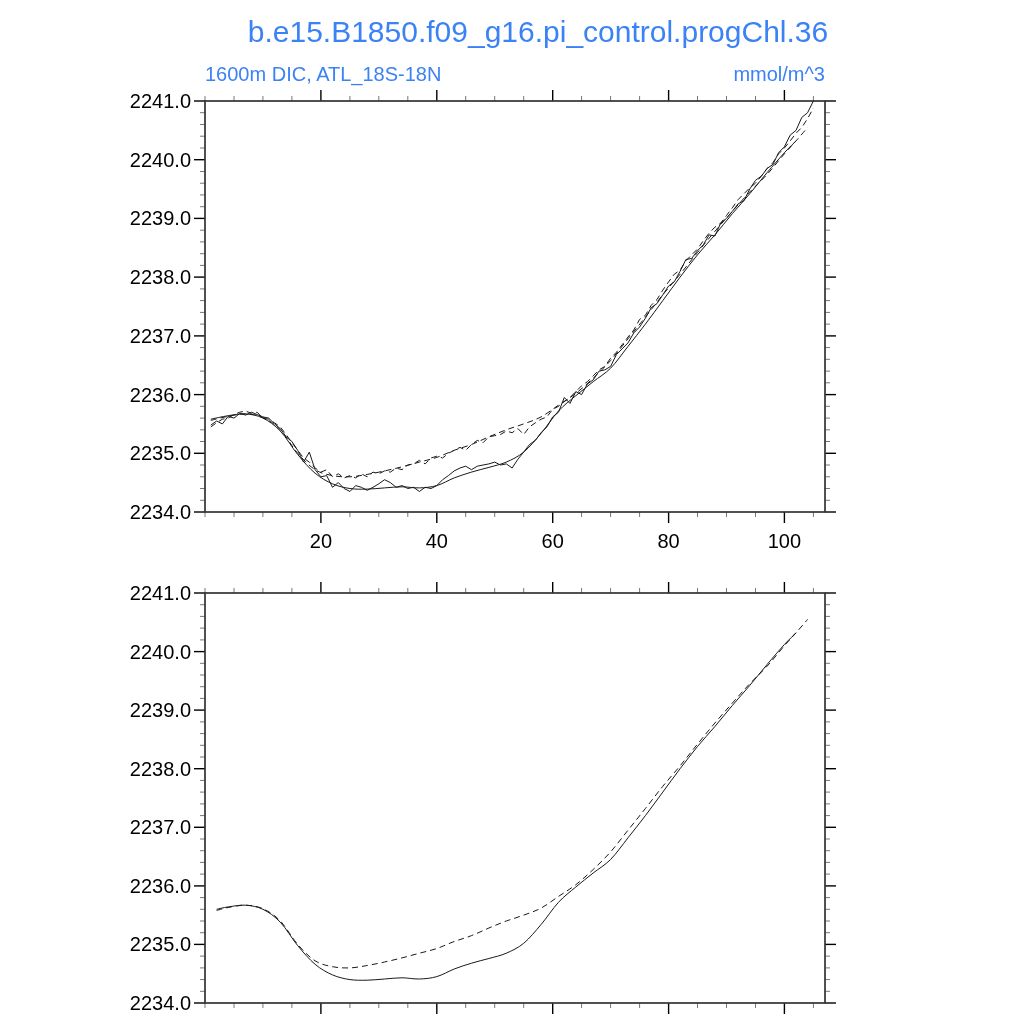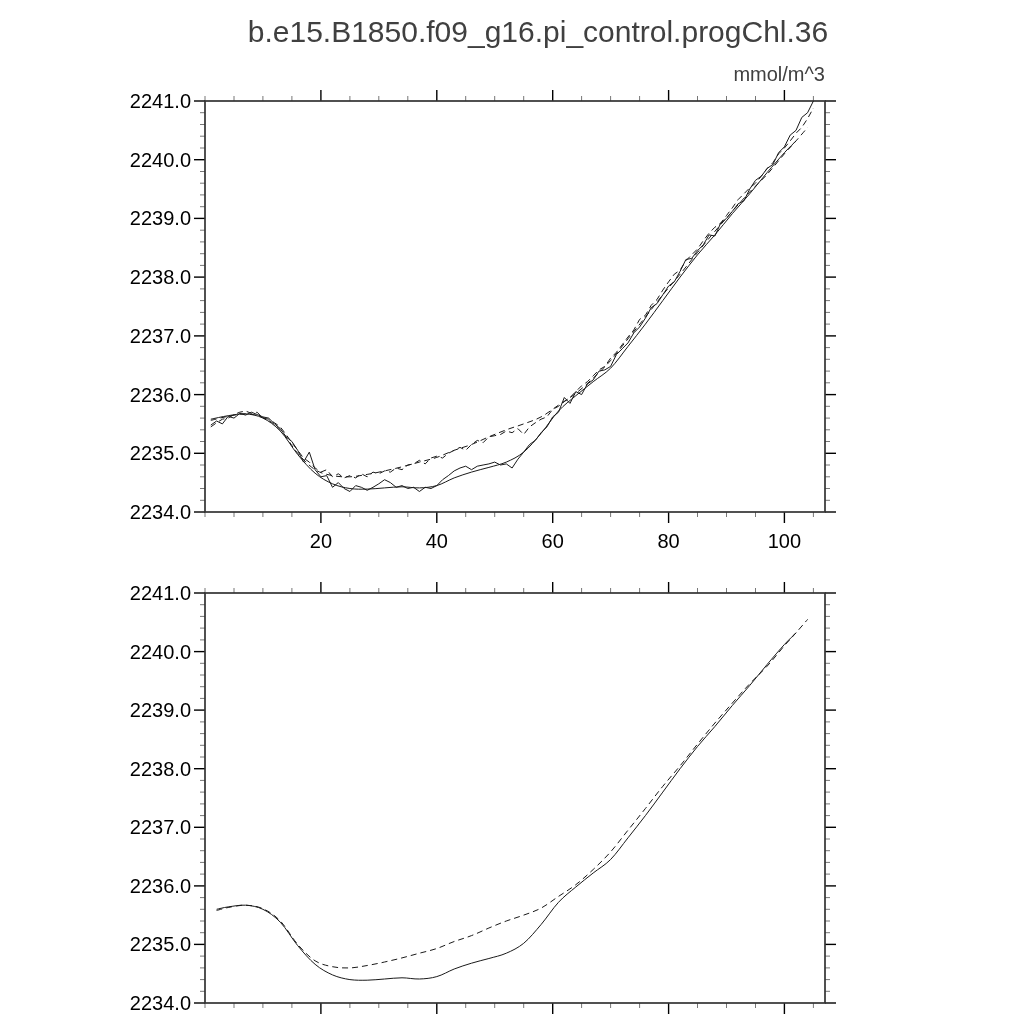--- a/index.html
+++ b/index.html
@@ -1,29 +1,30 @@
 <!DOCTYPE html>
 <html><head>
 <meta charset="utf-8">
 <style>
   html,body{margin:0;padding:0;background:#fff;}
   .canvas{position:relative;width:1024px;height:1024px;background:#ffffff;
-          font-family:"Liberation Sans",sans-serif;color:#404040;overflow:hidden;}
+          font-family:"Liberation Sans",sans-serif;color:#3b82f6;overflow:hidden;}
   .main-title{position:absolute;top:15px;left:56px;width:964px;text-align:center;
               font-size:30px;letter-spacing:0px;white-space:nowrap;}
   .sub-left{position:absolute;top:63px;left:205px;font-size:20px;white-space:nowrap;}
   .sub-right{position:absolute;top:63px;right:199px;font-size:20px;white-space:nowrap;text-align:center;}
   svg{position:absolute;top:0;left:0;}
   text{font-family:"Liberation Sans",sans-serif;fill:#000;}
 </style>
 </head>
 <body>
 
 <div class="canvas">
   <div class="main-title">b.e15.B1850.f09_g16.pi_control.progChl.36</div>
+  <div class="sub-left">1600m DIC, ATL_18S-18N</div>
   <div class="sub-right">mmol/m^3</div>
   <svg id="plot-svg" width="1024" height="1024" viewBox="0 0 1024 1024">
       <line x1="205.0" y1="512" x2="205.0" y2="517" stroke="#777777" stroke-width="1"></line>
       <line x1="205.0" y1="101" x2="205.0" y2="96" stroke="#777777" stroke-width="1"></line>
       <line x1="234.0" y1="512" x2="234.0" y2="517" stroke="#777777" stroke-width="1"></line>
       <line x1="234.0" y1="101" x2="234.0" y2="96" stroke="#777777" stroke-width="1"></line>
       <line x1="262.9" y1="512" x2="262.9" y2="517" stroke="#777777" stroke-width="1"></line>
       <line x1="262.9" y1="101" x2="262.9" y2="96" stroke="#777777" stroke-width="1"></line>
       <line x1="291.9" y1="512" x2="291.9" y2="517" stroke="#777777" stroke-width="1"></line>
       <line x1="291.9" y1="101" x2="291.9" y2="96" stroke="#777777" stroke-width="1"></line>

